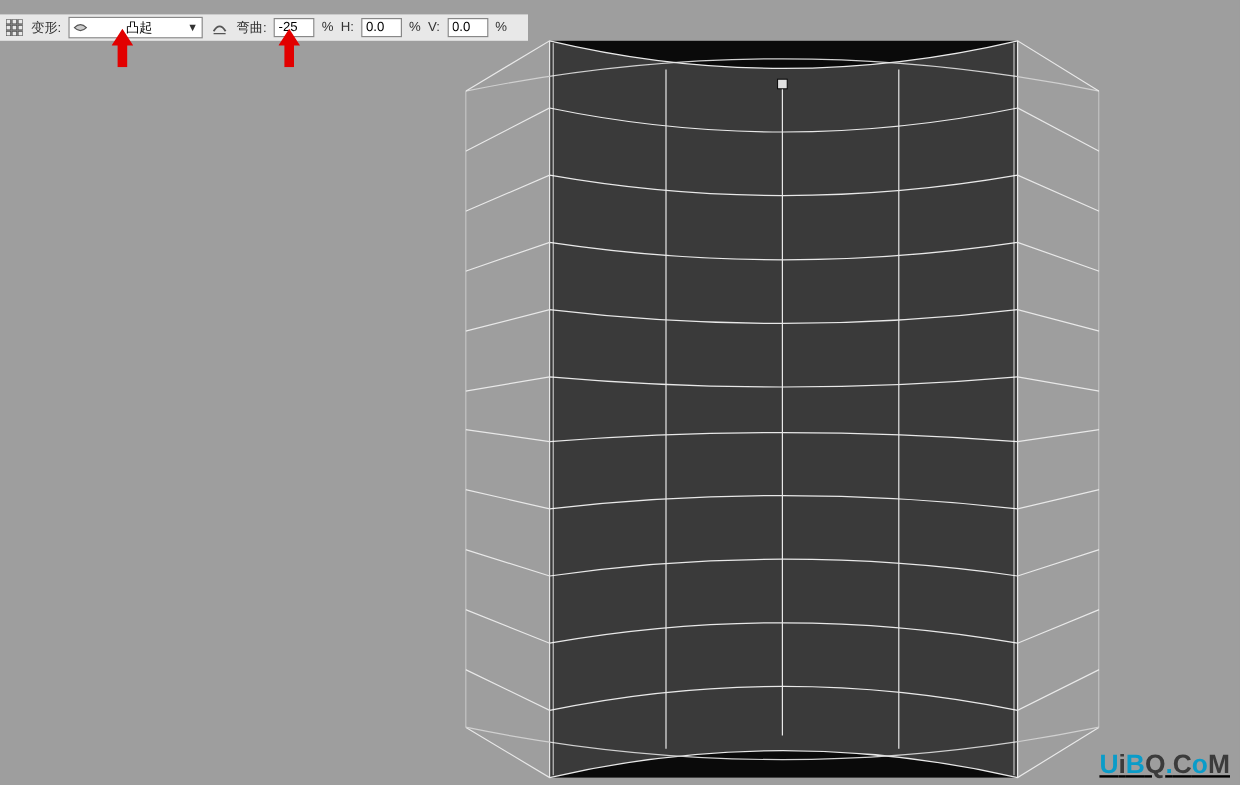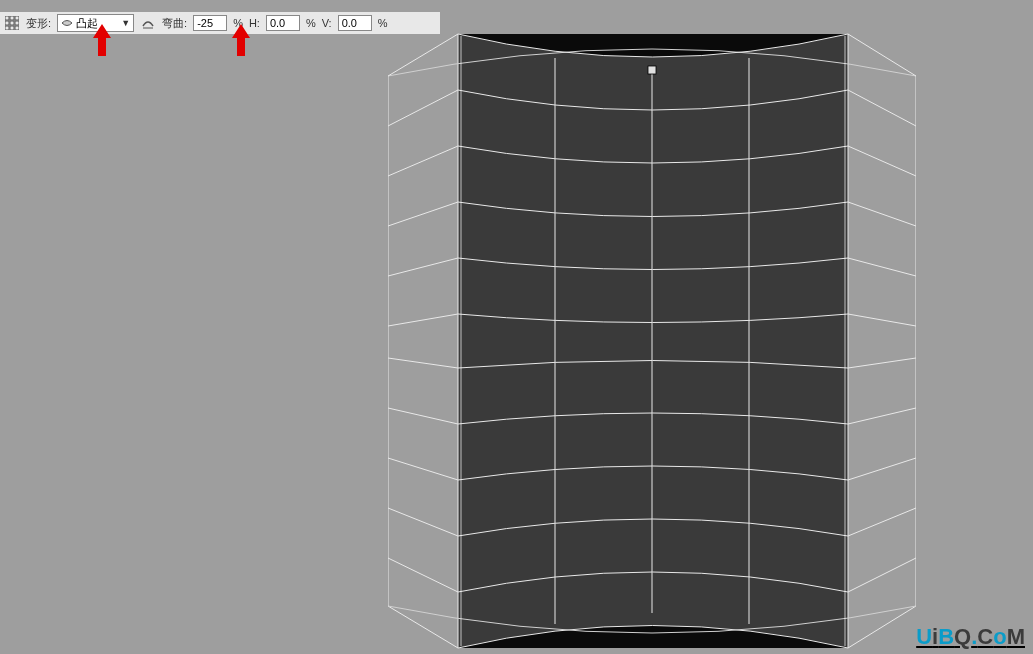--- a/index.html
+++ b/index.html
@@ -28,23 +28,24 @@
       width: 16px; height: 16px;
       display: flex; align-items: center; justify-content: center;
     }
     .label { color: #333; font-size: 11px; }
     .dropdown {
       display: flex;
       align-items: center;
       background: #fff;
       border: 1px solid #888;
       height: 18px;
-      width: 77px;
+      width: 112px;
       padding: 0 3px;
       cursor: pointer;
+      text-align: center;
     }
     .dropdown-icon {
       width: 12px; height: 12px;
       margin-right: 3px;
     }
     .dropdown-text { flex: 1; font-size: 11px; }
     .dropdown-arrow { font-size: 9px; color: #333; }
     .orient-icon {
       width: 16px; height: 16px;
       display: flex; align-items: center; justify-content: center;

